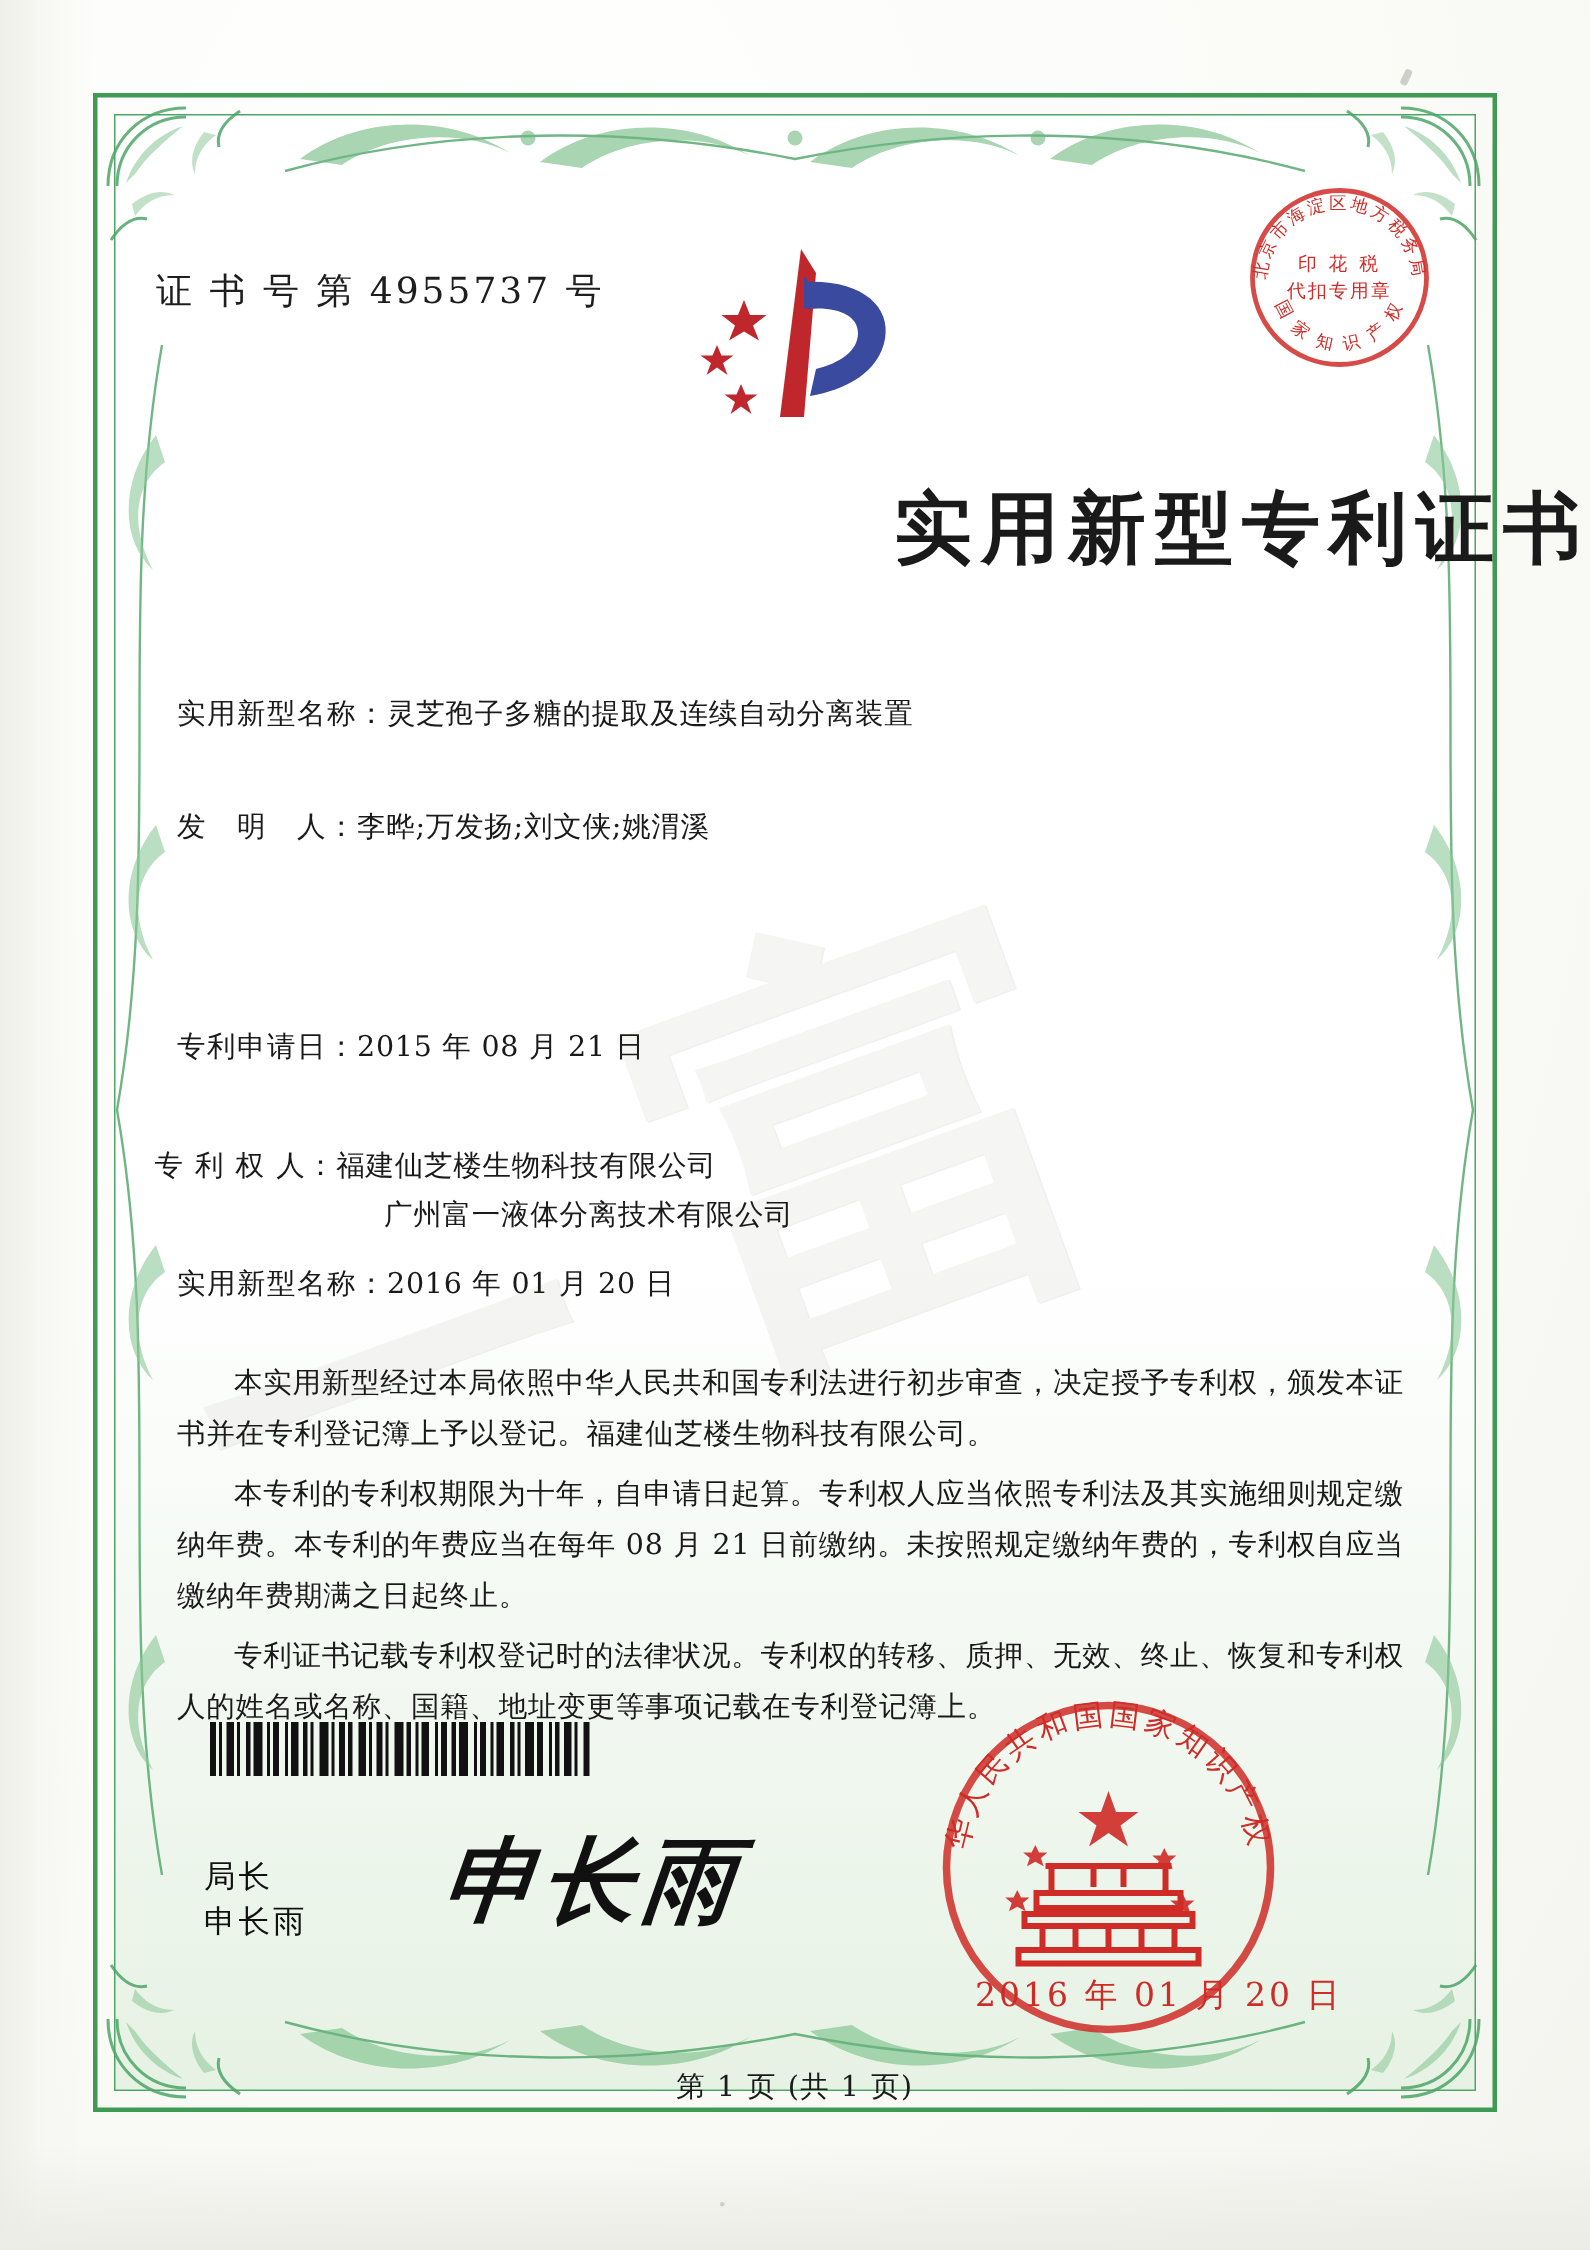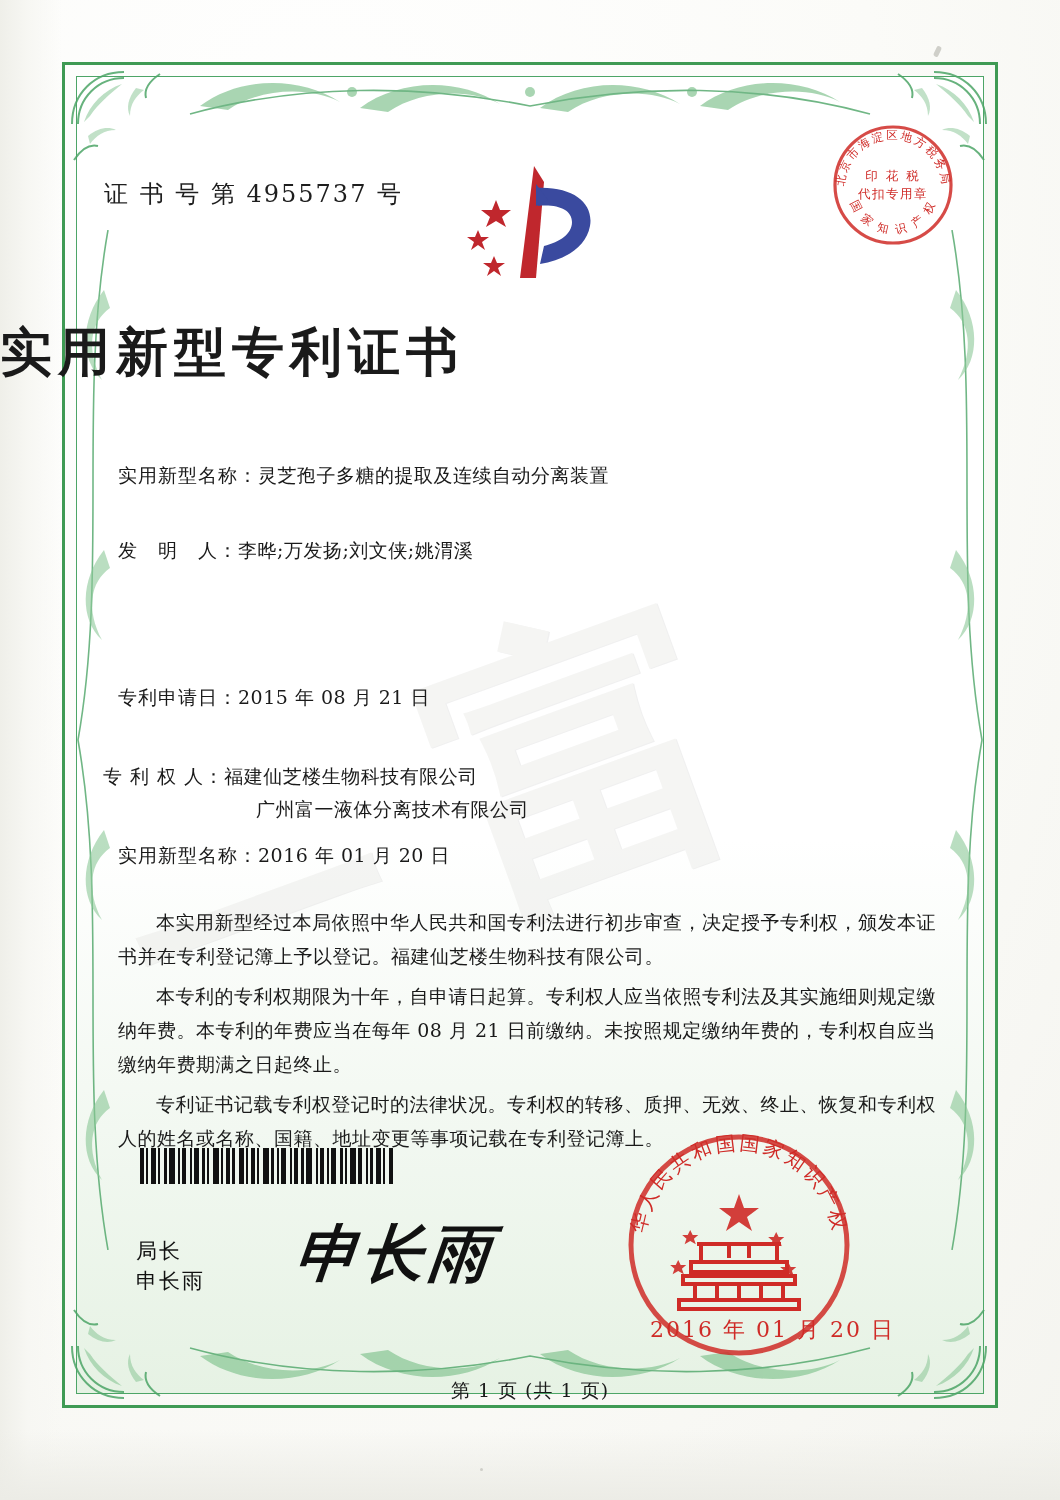--- a/index.html
+++ b/index.html
@@ -80,21 +80,21 @@
     position: absolute;
     left: 448px; top: 160px;
     width: 160px; height: 130px;
   }
 
   
   .cert-title {
     position: absolute;
     left: 0; top: 318px;
     width: 1060px;
-    text-align: left;
+    text-align: right;
     font-family: "DejaVu Serif", serif;
     font-size: 52px;
     font-weight: bold;
     letter-spacing: 6px;
     color: #1a1a1a;
   }
 
   .cert-no {
     position: absolute;
     left: 104px; top: 178px;

